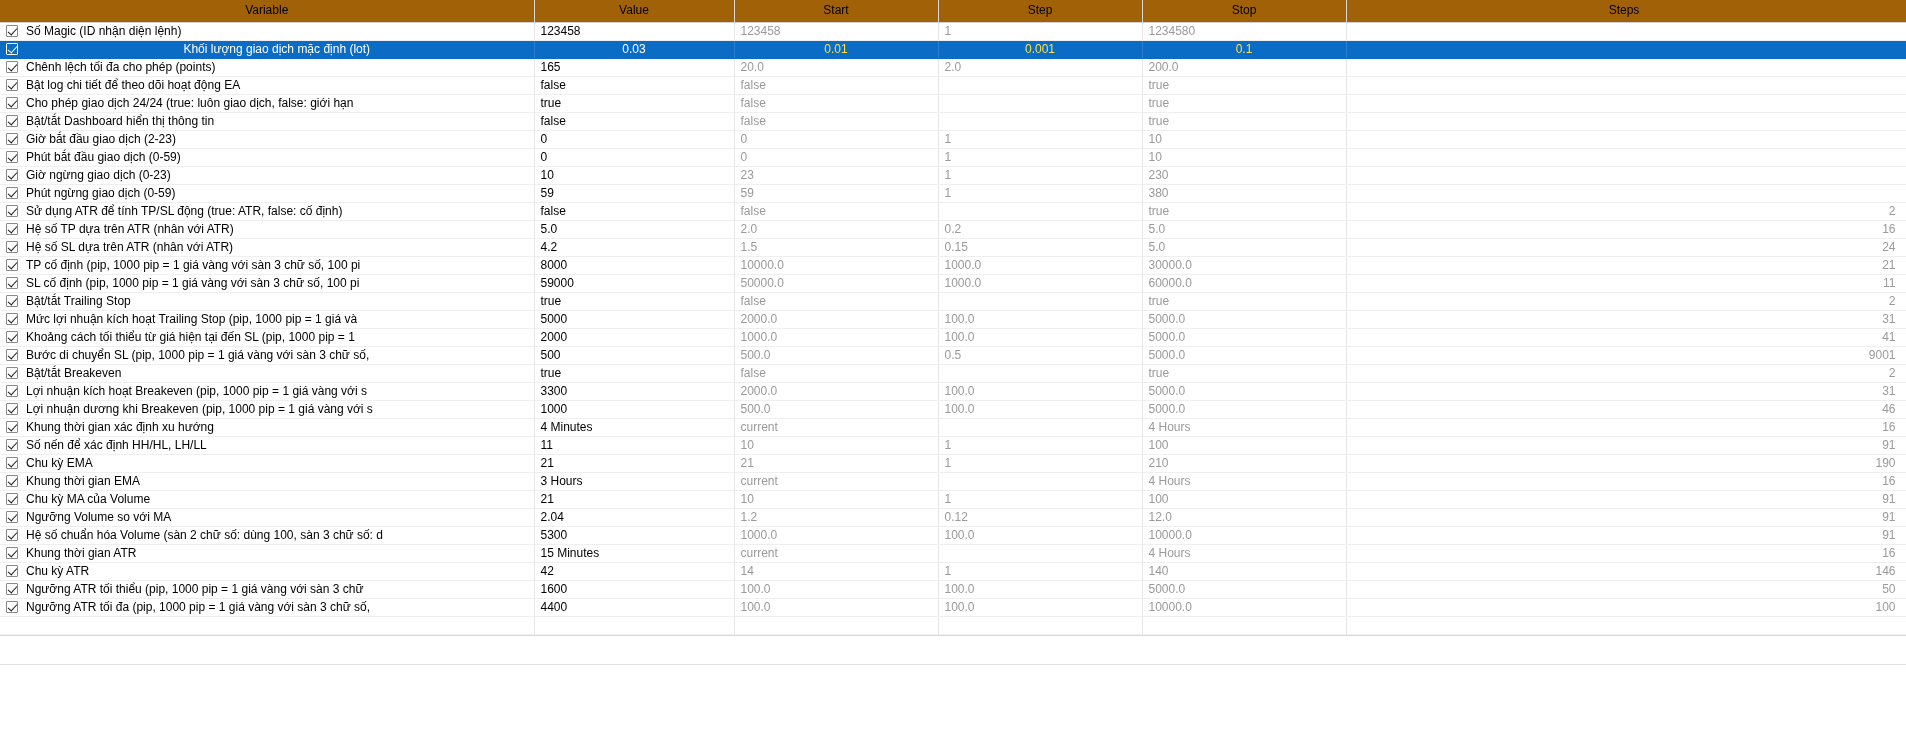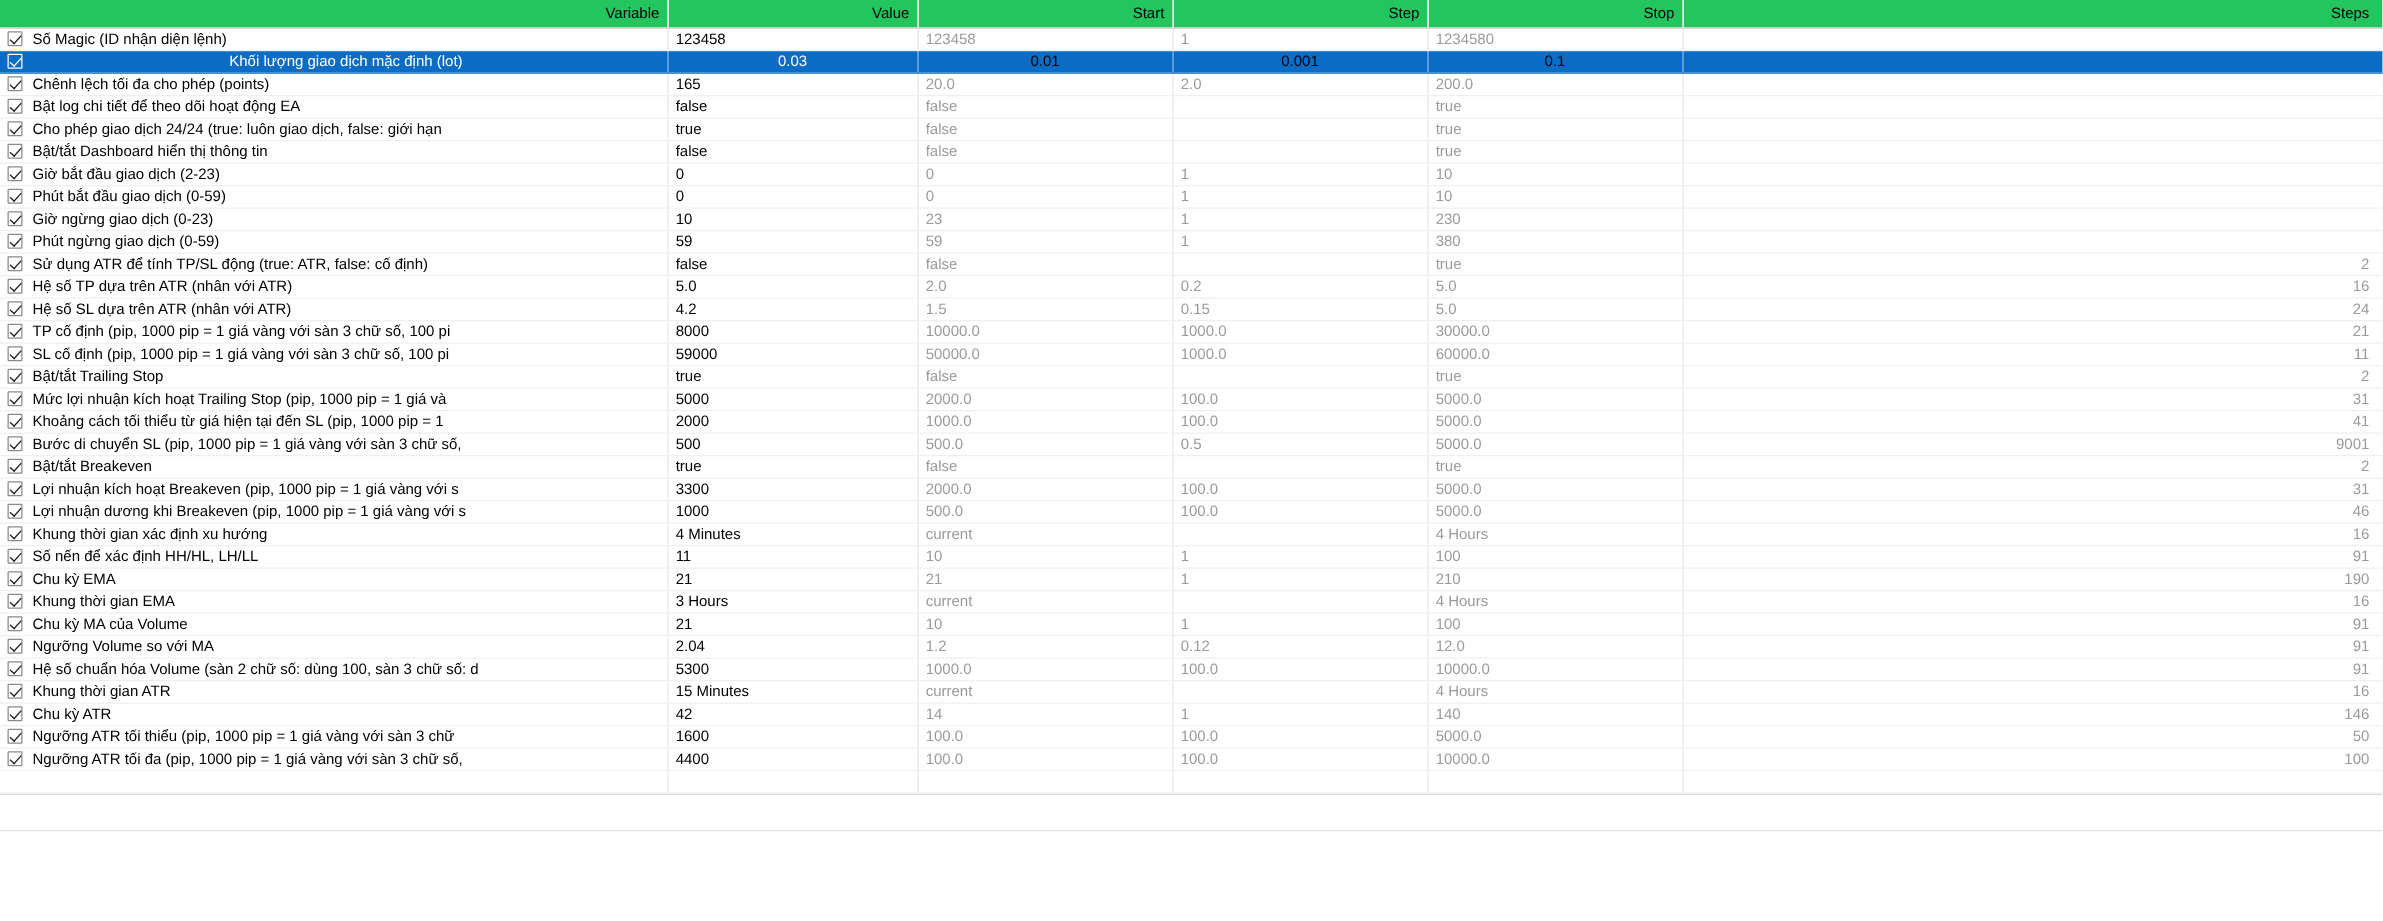--- a/index.html
+++ b/index.html
@@ -19,25 +19,25 @@
     background: #ffffff;
     display: flex;
     flex-direction: column;
   }
   table.grid {
     width: 1906px;
     border-collapse: collapse;
     table-layout: fixed;
   }
   table.grid th {
-    text-align: right;
+    text-align: center;
     font-weight: normal;
     font-size: 12px;
     padding: 3px 6px 4px 6px;
-    background: #22c55e;
+    background: #a16207;
     border-right: 1px solid #d8d8d8;
     border-bottom: 1px solid #d0d0d0;
     height: 22px;
     vertical-align: middle;
     white-space: nowrap;
     overflow: hidden;
   }
   table.grid td {
     font-size: 12px;
     padding: 1px 6px 1px 6px;
@@ -74,21 +74,21 @@
     left: 3px; top: 0px;
     width: 4px; height: 8px;
     border: solid #1a1a1a;
     border-width: 0 1.6px 1.6px 0;
     transform: rotate(42deg);
   }
   tr.sel { background: #0a6cc4; color: #ffffff; }
   tr.sel td { border-right-color: #2a7fd0; border-bottom-color: #0a6cc4; text-align: center; }
   tr.sel .chk { border-color: #ffffff; background: #0a6cc4; }
   tr.sel .chk.checked::after { border-color: #ffffff; }
-  tr.sel .muted { color: #000000; }
+  tr.sel .muted { color: #fde047; }
   .muted { color: #9a9a9a; }
   .steps-cell { text-align: right; padding-right: 10px !important; margin-top: 16px; }
 
   .filler-row td {
     border-right: 1px solid #e6e6e6;
     border-bottom: 1px solid #efefef;
     height: 17px;
   }
   .bottom-strip {
     flex: 1 1 auto;

